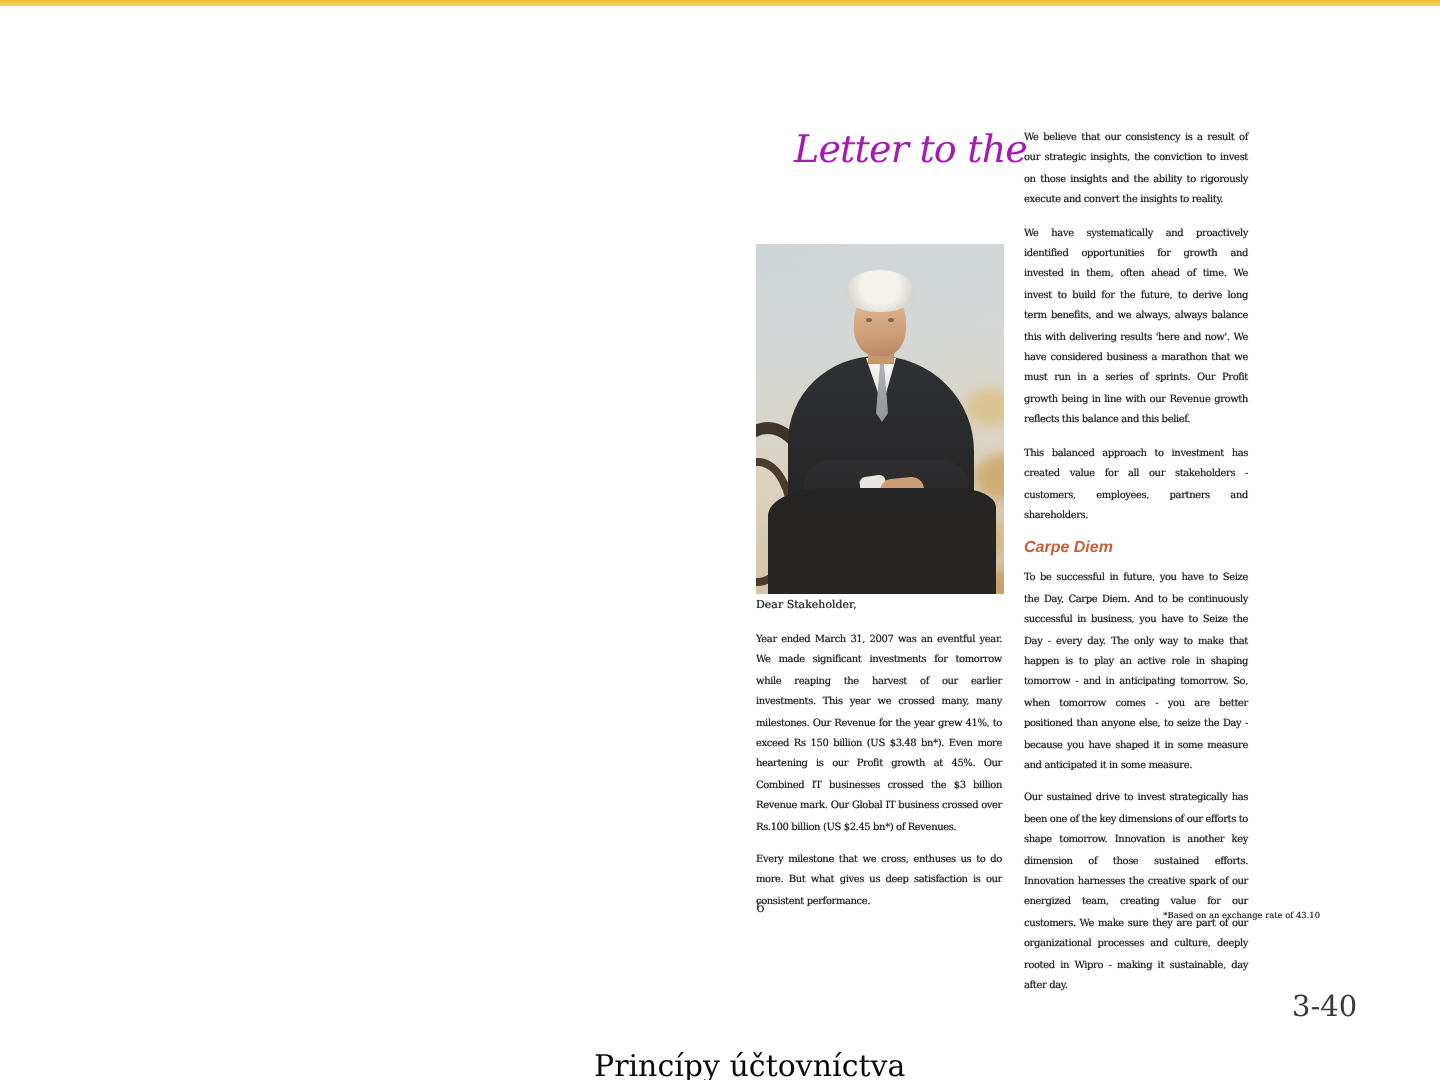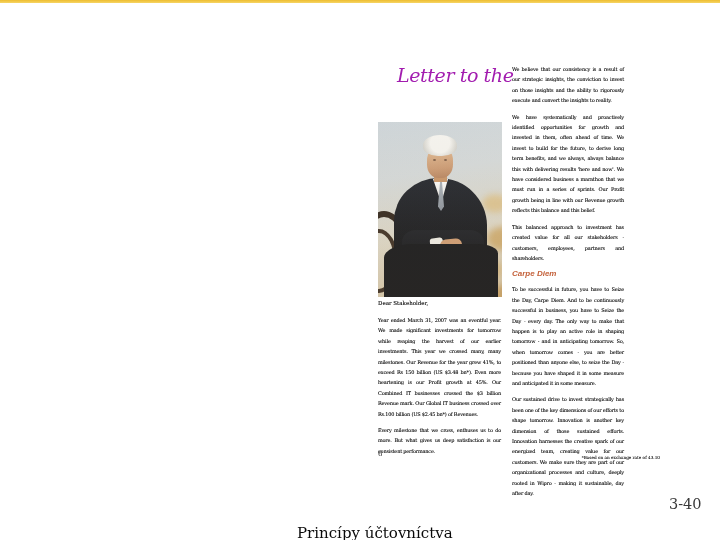--- a/index.html
+++ b/index.html
@@ -64,21 +64,21 @@
   .rightcol{position:absolute;left:512px;top:64px;width:112px;}
   .carpe{font-family:Liberation Sans, sans-serif;font-style:italic;font-weight:bold;
     font-size:8px;line-height:10px;color:#c4613a;margin:3px 0 5px 0;}
   .footnote{position:absolute;left:500px;top:455px;width:160px;text-align:right;
     font-family:"DejaVu Serif",serif;font-size:4.2px;color:#222222;
     text-shadow:0 0 0.4px rgba(0,0,0,0.5);}
   
   .footer-title{position:absolute;left:297px;top:494px;font-family:"DejaVu Serif",serif;
     font-size:15px;color:#0a0a0a;margin-top:30px;}
   .slide-number{position:absolute;left:646px;top:496px;font-family:"DejaVu Serif",serif;
-    font-size:14.5px;color:#3a3a3a;margin-left:23px;}
+    font-size:14.5px;color:#3a3a3a;}
 </style>
 </head>
 <body>
 
 <div class="slide">
   <div class="top-accent"></div>
 
   <div class="page">
 
     <div class="title">

